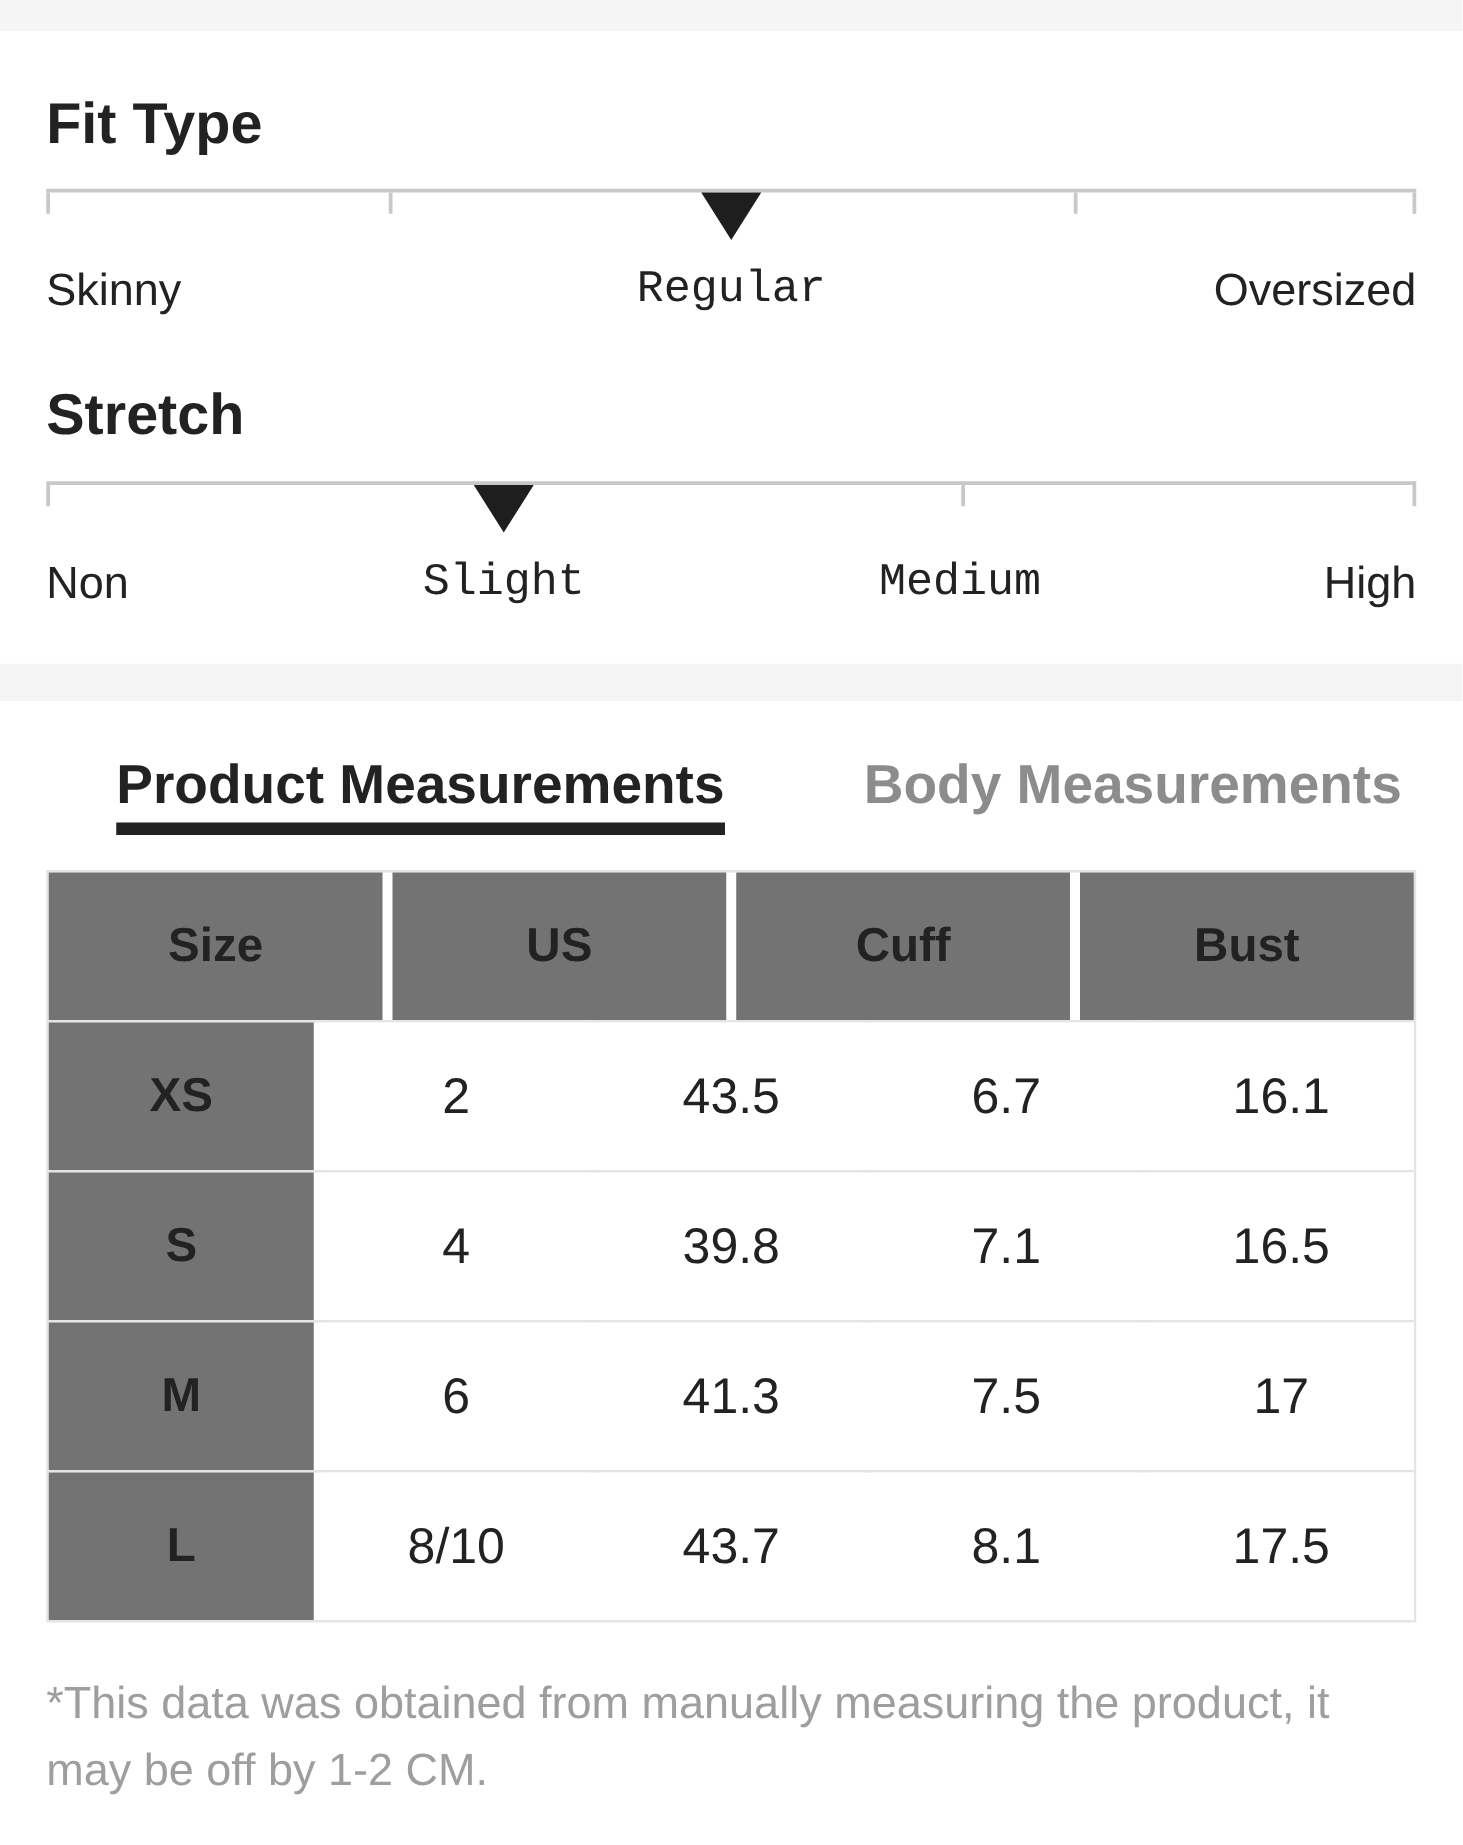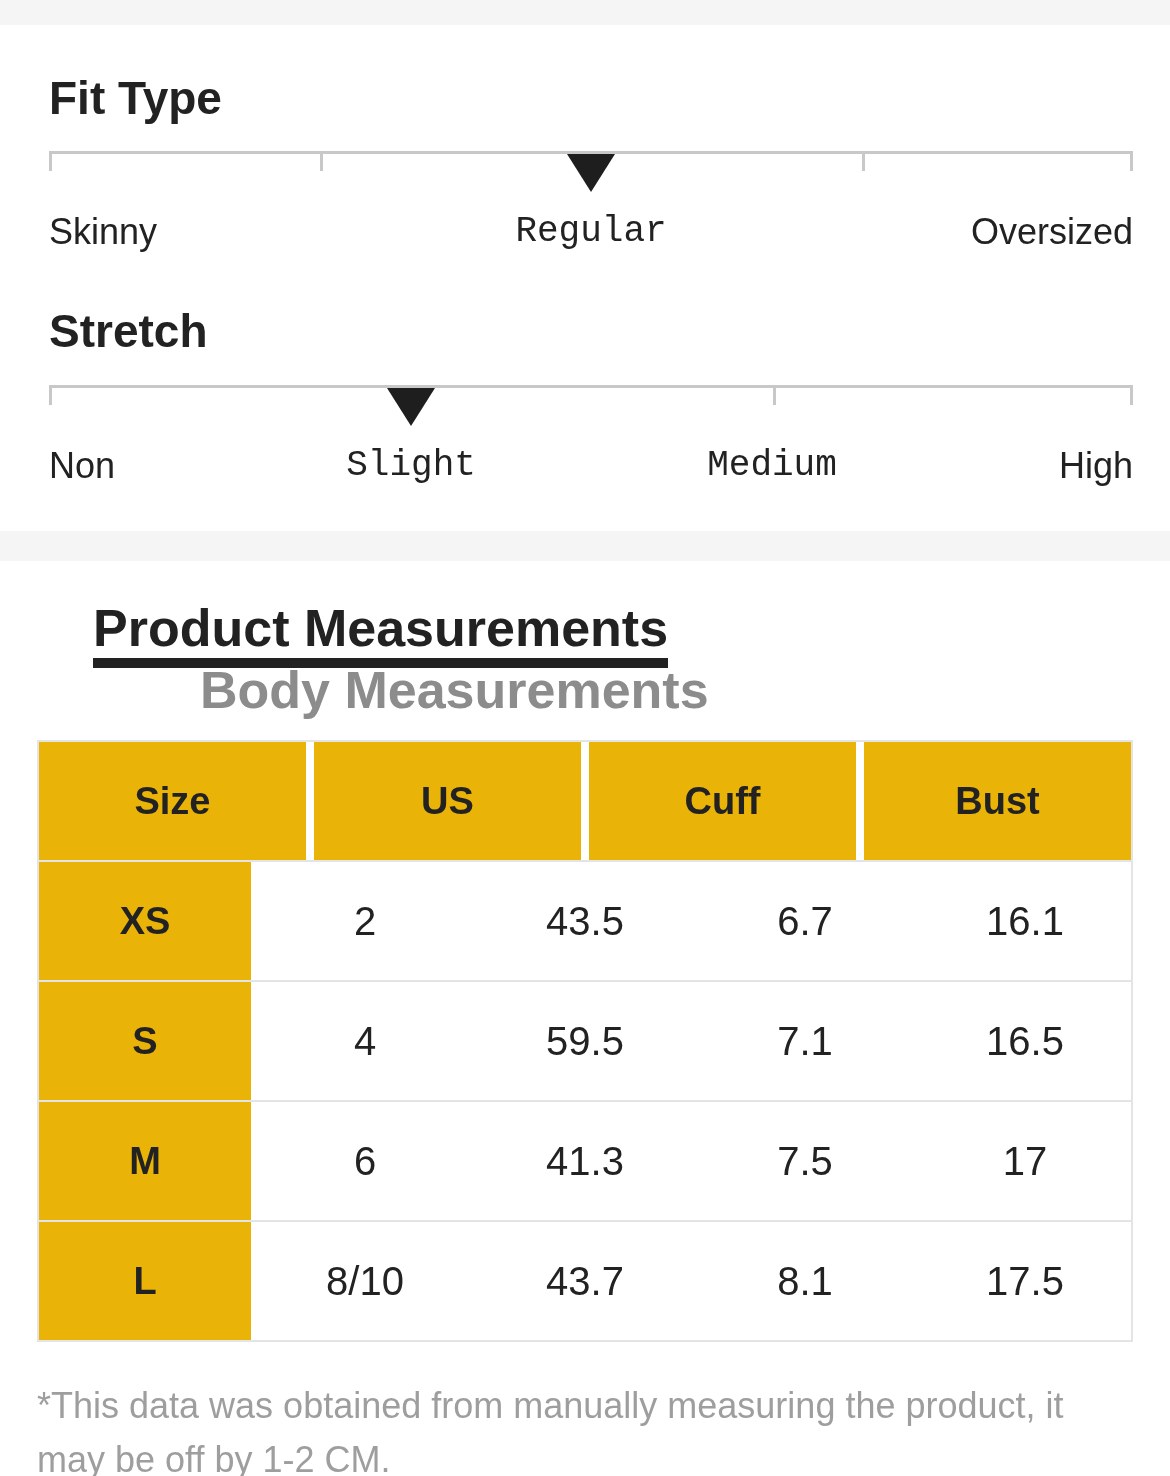--- a/index.html
+++ b/index.html
@@ -11,21 +11,20 @@
     color: #222222;
     overflow: hidden;
   }
   .topbar {
     height: 25px;
     background: #f5f5f5;
   }
   .pad {
     padding-left: 37px;
     padding-right: 37px;
-    margin-left: 12px;
   }
   h2.sec-title {
     margin: 0;
     font-size: 46px;
     font-weight: bold;
     line-height: 46px;
     color: #222222;
   }
   #fit-title { margin-top: 50px; }
   #stretch-title { margin-top: 56px; }
@@ -72,21 +71,21 @@
     margin-top: 45px;
     height: 30px;
     background: #f5f5f5;
   }
 
   .tabs {
     margin: 45px 37px 0 93px;
   }
   .tab {
     display: inline-block;
-    font-size: 52px;
+    font-size: 44px;
     font-weight: bold;
     line-height: 44px;
     cursor: pointer;
     text-align: right;
   }
   .tab.active {
     color: #222222;
     padding-bottom: 8px;
     border-bottom: 10px solid #222222;
   }
@@ -111,21 +110,21 @@
     margin: 0 4px;
     display: flex;
     align-items: center;
     justify-content: center;
     background: #ffffff;
     font-size: 40px;
     color: #222222;
   }
   .m-cell:first-child { margin-left: 0; }
   .m-cell:last-child { margin-right: 0; }
-  .m-cell.gray { background: #eab308; }
+  .m-cell.gray { background: #737373; }
   .m-cell.bold { font-weight: bold; font-size: 38px; }
 
   .footnote {
     margin: 37px 37px 0 37px;
     font-size: 36px;
     line-height: 54px;
     color: #9e9e9e;
   }
 </style>
 </head>
@@ -180,21 +179,21 @@
   <div class="m-row">
     <div class="m-cell gray bold">XS</div>
     <div class="m-cell">2</div>
     <div class="m-cell">43.5</div>
     <div class="m-cell">6.7</div>
     <div class="m-cell">16.1</div>
   </div>
   <div class="m-row">
     <div class="m-cell gray bold">S</div>
     <div class="m-cell">4</div>
-    <div class="m-cell">59.5</div>
+    <div class="m-cell">39.8</div>
     <div class="m-cell">7.1</div>
     <div class="m-cell">16.5</div>
   </div>
   <div class="m-row">
     <div class="m-cell gray bold">M</div>
     <div class="m-cell">6</div>
     <div class="m-cell">41.3</div>
     <div class="m-cell">7.5</div>
     <div class="m-cell">17</div>
   </div>

